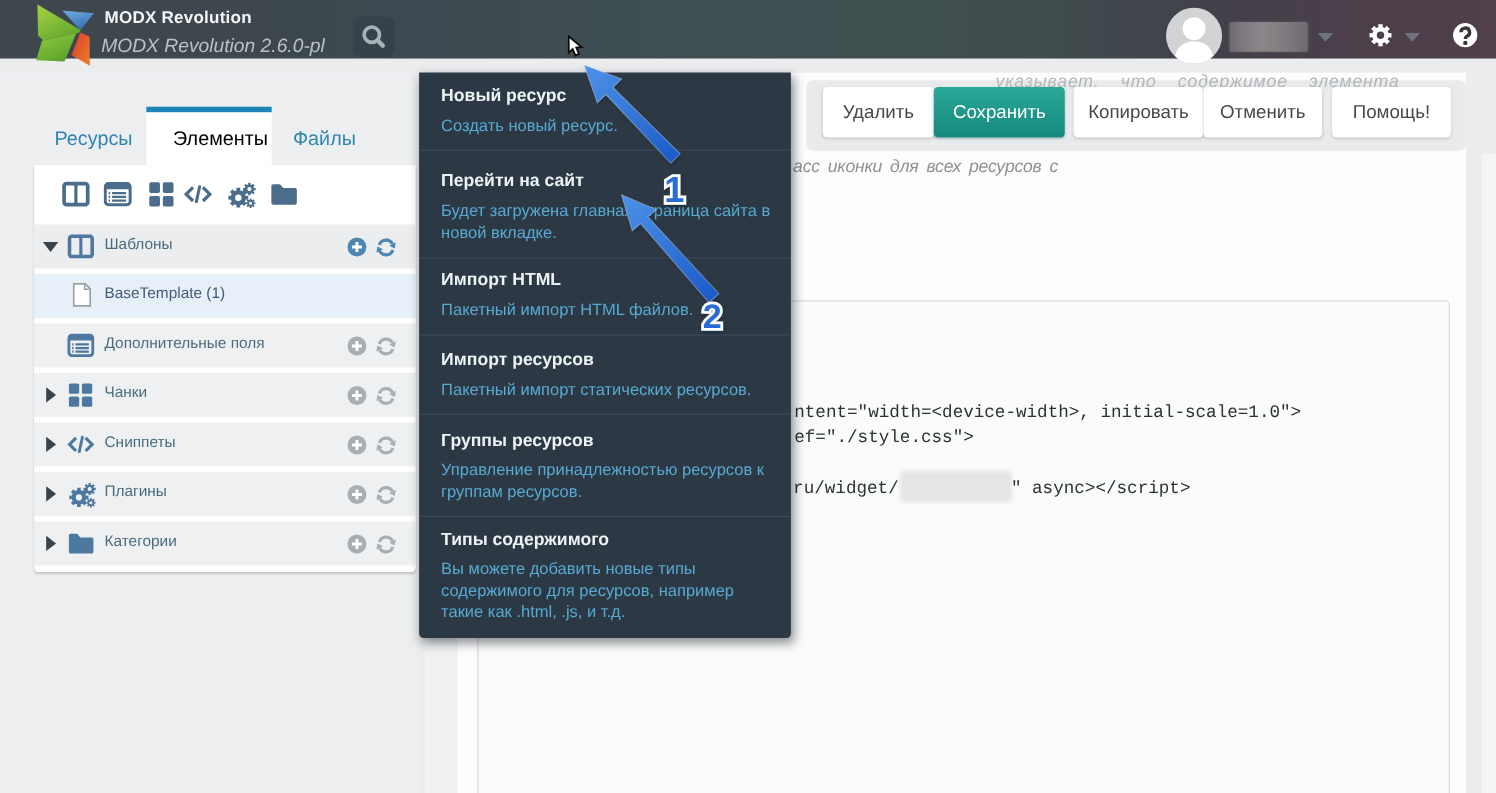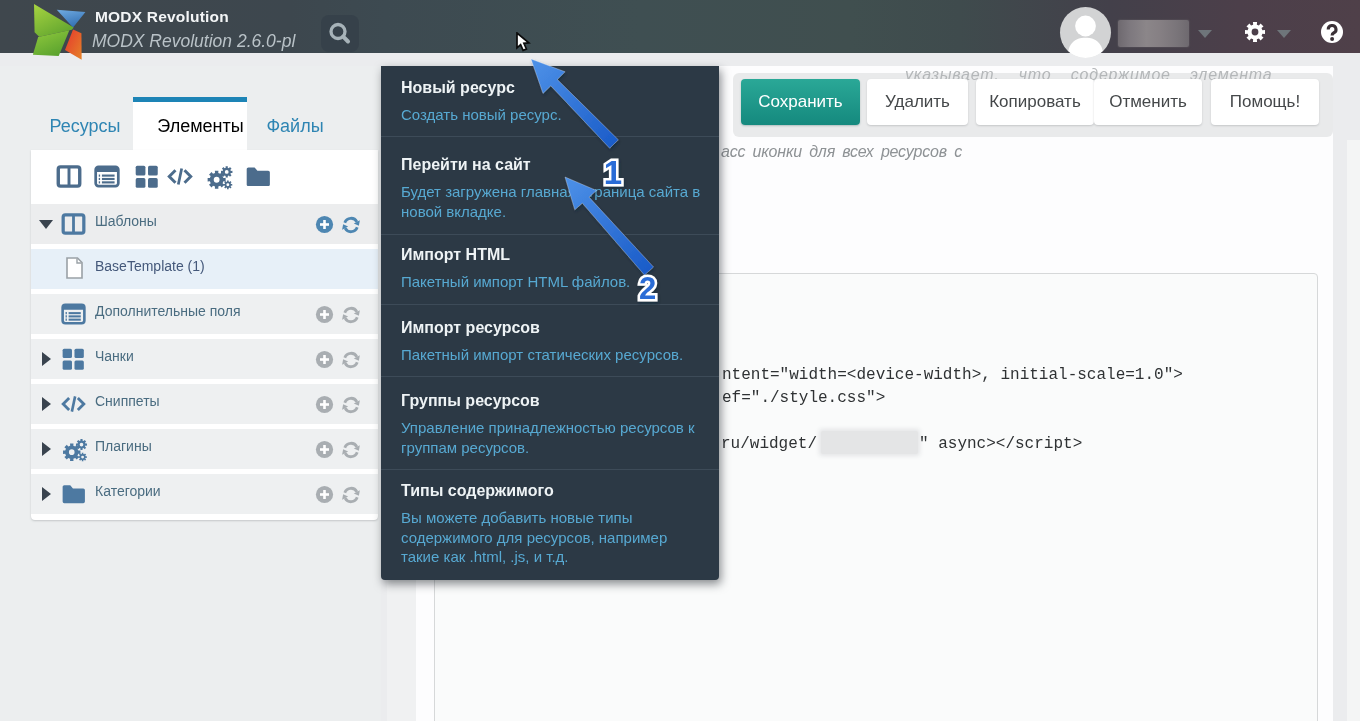--- a/index.html
+++ b/index.html
@@ -365,22 +365,22 @@
         </div>
       </div>
   </div>
 
   <div id="main-white" class="abs"></div>
   <div id="main-white-edge" class="abs"></div>
   <div id="btn-container" class="abs"></div>
   <div id="faded1" class="abs">указывает, что содержимое элемента</div>
   <div id="faded2" class="abs">зв</div>
   <div id="buttons" class="abs">
+    <div id="btn-delete" class="btn plain">Удалить</div>
     <div id="btn-save" class="btn primary">Сохранить</div>
-    <div id="btn-delete" class="btn plain">Удалить</div>
     <div id="btn-copy" class="btn plain">Копировать</div>
     <div id="btn-cancel" class="btn plain">Отменить</div>
     <div id="btn-help" class="btn plain">Помощь!</div>
   </div>
   <div id="desc-frag" class="abs">асс иконки для всех ресурсов с</div>
   <div id="code-panel" class="abs"></div>
   <div id="code1" class="abs code-line">ntent="width=&lt;device-width&gt;, initial-scale=1.0"&gt;</div>
   <div id="code2" class="abs code-line">ef="./style.css"&gt;</div>
   <div id="code4a" class="abs code-line">ru/widget/</div>
   <div id="code-blur" class="abs"></div>

